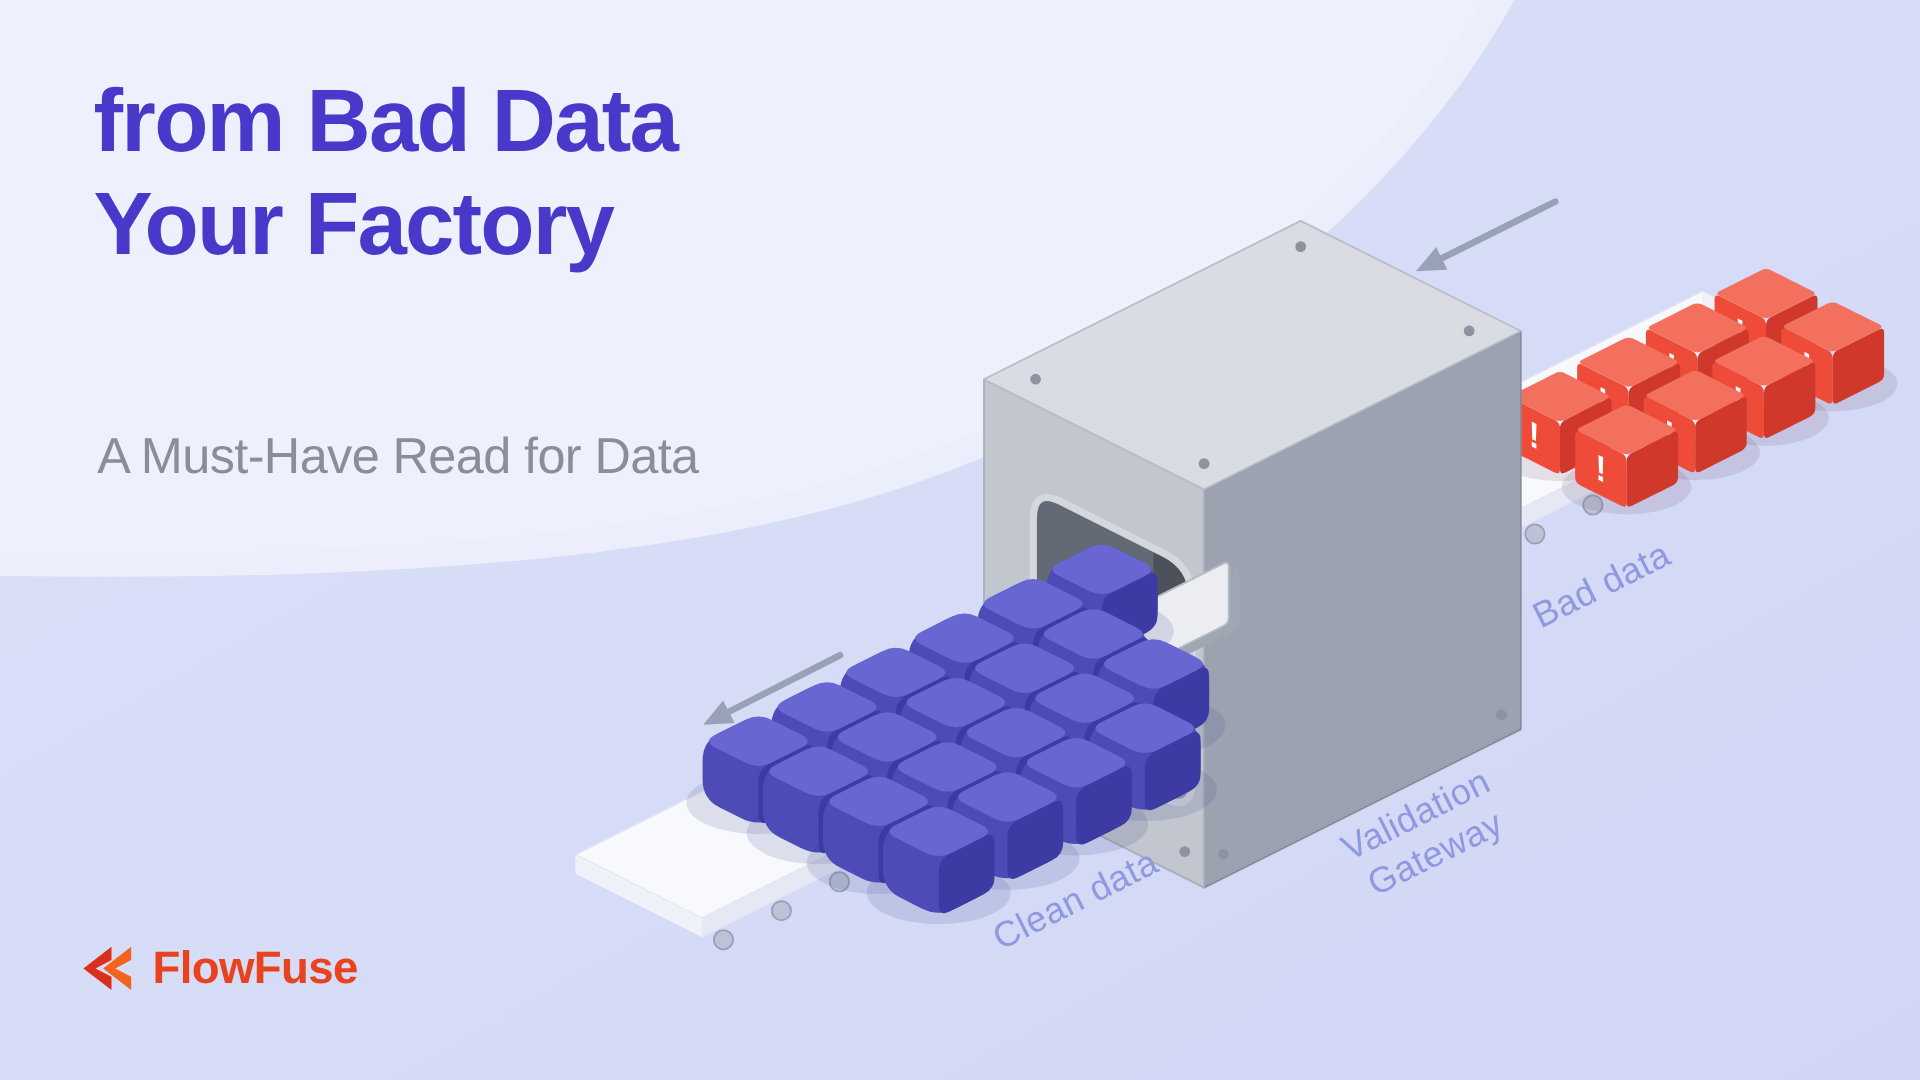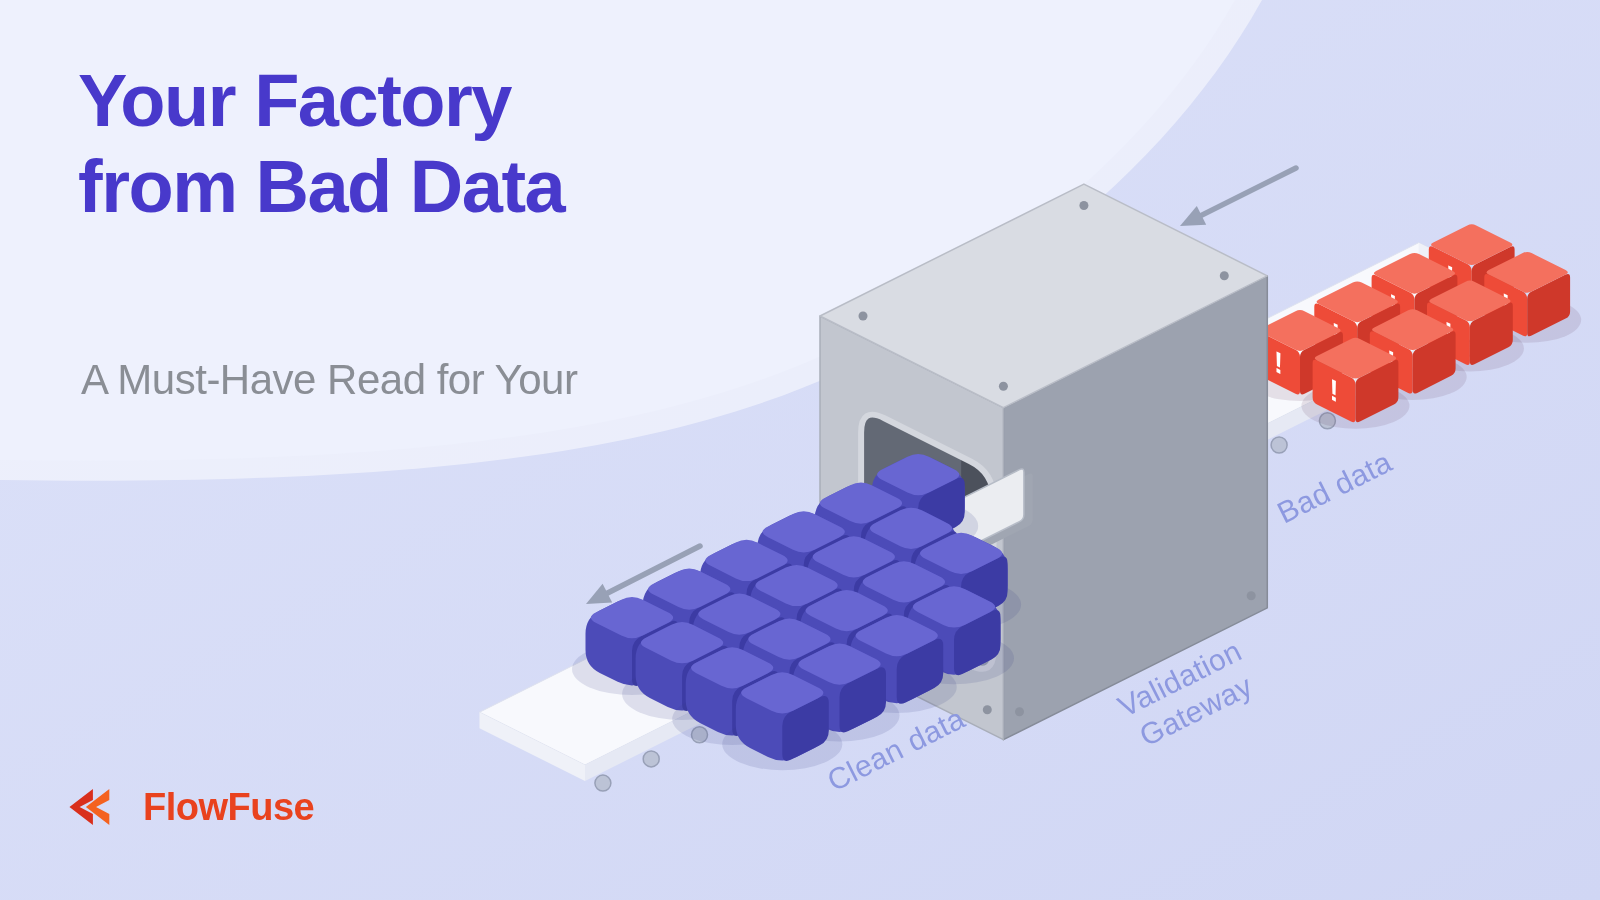--- a/index.html
+++ b/index.html
@@ -15,21 +15,21 @@
     color:#4839cb;
   }
   .subtitle{
     position:absolute;left:81px;top:356px;
     font-size:42px;font-weight:400;color:#8a8e95;letter-spacing:-0.5px;
   }
   .logo{
     position:absolute;left:64px;top:782px;
     display:flex;align-items:center;gap:13px;
   }
-  .logo .brand-text{font-size:38px;font-weight:700;letter-spacing:-0.5px;color:#e9421e;margin-left:16px;}
+  .logo .brand-text{font-size:38px;font-weight:700;letter-spacing:-0.5px;color:#e9421e;}
   .labels text{font-size:30px;font-weight:400;letter-spacing:.4px;fill:#8d99e0;}
 </style>
 </head>
 <body>
 
 <div class="canvas">
 
   <svg class="layer" viewBox="0 0 1600 900" aria-hidden="true">
     <defs>
       <linearGradient id="bgd" x1="0" y1="0" x2="1" y2="1">
@@ -229,24 +229,24 @@
       </g>
     <g class="labels">
       <text x="1284" y="524" transform="rotate(-26.57 1284 524)" fill="#8d99e0">Bad data</text>
       <text x="1192" y="686" text-anchor="middle" transform="rotate(-26.57 1192 703)" fill="#8d99e0">Validation</text>
       <text x="1192" y="722" text-anchor="middle" transform="rotate(-26.57 1192 703)" fill="#8d99e0">Gateway</text>
       <text x="834" y="792" transform="rotate(-26.57 834 792)" fill="#8d99e0">Clean data</text>
     </g>
   </svg>
 
   <div class="title" style="color: rgb(72, 57, 203);">
+    <div>from Bad Data</div>
     <div>Your Factory</div>
-    <div>from Bad Data</div>
   </div>
-  <div class="subtitle" style="color: rgb(138, 142, 149);">A Must-Have Read for Your</div>
+  <div class="subtitle" style="color: rgb(138, 142, 149);">A Must-Have Read for Data</div>
 
   <div class="logo">
     <svg width="50" height="50" viewBox="0 0 64 64" aria-hidden="true">
       <path id="logo-chev-right" d="M58 9 L28 32 L58 55 L58 41 L41 32 L58 23 Z" fill="#f4621f"></path>
       <path id="logo-chev-left" d="M37 9 L7 32 L37 55 L37 41 L20 32 L37 23 Z" fill="#d92f1c"></path>
     </svg>
     <span class="brand-text" style="color: rgb(233, 66, 30);">FlowFuse</span>
   </div>
 
 </div>

